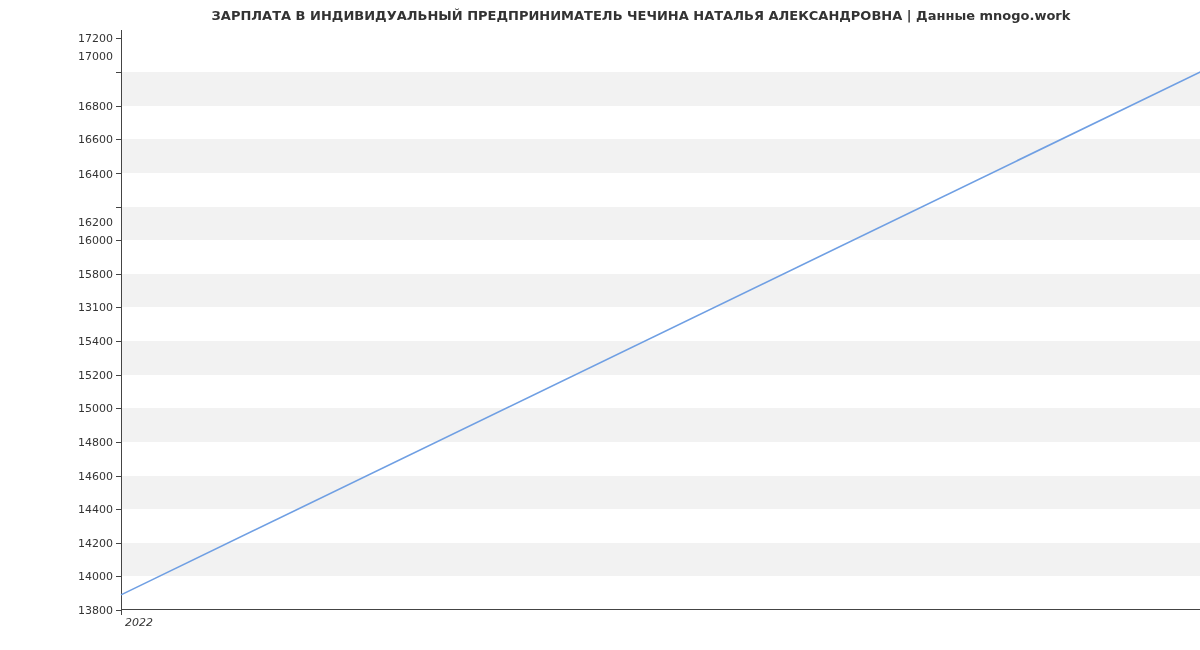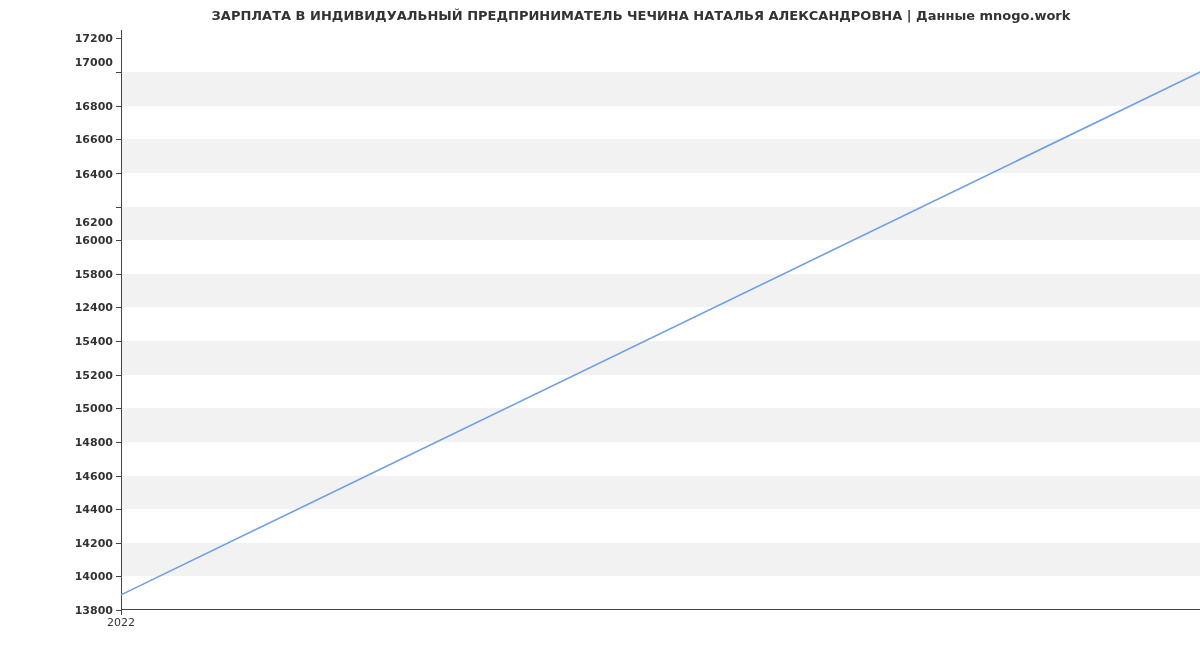--- a/index.html
+++ b/index.html
@@ -57,21 +57,20 @@
     border-top: 1px solid #444;
   }
   .y-tick-label {
     position: absolute;
     right: 100%;
     margin-right: 8px;
     transform: translateY(-50%);
     font-size: 11px;
     color: #333;
     white-space: nowrap;
-    font-weight: bold;
   }
   .y-tick-mark {
     position: absolute;
     left: -5px;
     width: 5px;
     height: 0;
     border-top: 1px solid #444;
   }
   .x-tick-label {
     position: absolute;
@@ -128,36 +127,36 @@
       <div class="y-tick-label" style="top: 445.507px;">14600</div>
       <div class="y-tick-mark" style="top: 445.507px;"></div>
       <div class="y-tick-label" style="top: 411.884px;">14800</div>
       <div class="y-tick-mark" style="top: 411.884px;"></div>
       <div class="y-tick-label" style="top: 378.261px;">15000</div>
       <div class="y-tick-mark" style="top: 378.261px;"></div>
       <div class="y-tick-label" style="top: 344.638px;">15200</div>
       <div class="y-tick-mark" style="top: 344.638px;"></div>
       <div class="y-tick-label" style="top: 311.014px;">15400</div>
       <div class="y-tick-mark" style="top: 311.014px;"></div>
-      <div class="y-tick-label" style="top: 277.391px;">12400</div>
+      <div class="y-tick-label" style="top: 277.391px;">13100</div>
       <div class="y-tick-mark" style="top: 277.391px;"></div>
       <div class="y-tick-label" style="top: 243.768px;">15800</div>
       <div class="y-tick-mark" style="top: 243.768px;"></div>
       <div class="y-tick-label" style="top: 210.145px;">16000</div>
       <div class="y-tick-mark" style="top: 210.145px;"></div>
       <div class="y-tick-label" style="top: 192px;">16200</div>
       <div class="y-tick-mark" style="top: 176.522px;"></div>
       <div class="y-tick-label" style="top: 144px;">16400</div>
       <div class="y-tick-mark" style="top: 142.899px;"></div>
       <div class="y-tick-label" style="top: 109.275px;">16600</div>
       <div class="y-tick-mark" style="top: 109.275px;"></div>
       <div class="y-tick-label" style="top: 75.6522px;">16800</div>
       <div class="y-tick-mark" style="top: 75.6522px;"></div>
-      <div class="y-tick-label" style="top: 32px;">17000</div>
+      <div class="y-tick-label" style="top: 26px;">17000</div>
       <div class="y-tick-mark" style="top: 42.029px;"></div>
       <div class="y-tick-label" style="top: 8.4058px;">17200</div>
       <div class="y-tick-mark" style="top: 8.4058px;"></div>
-      <div class="x-tick-label" style="left: 0px;">2022</div>
+      <div class="x-tick-label" style="left: 18px; font-style: italic;">2022</div>
       <div class="x-tick-mark" style="left: 0px;"></div>
       <div class="x-tick-label" style="left: 1100px;">2027</div>
       <div class="x-tick-mark" style="left: 1100px;"></div>
     </div>
 </div>
 
 </body></html>

